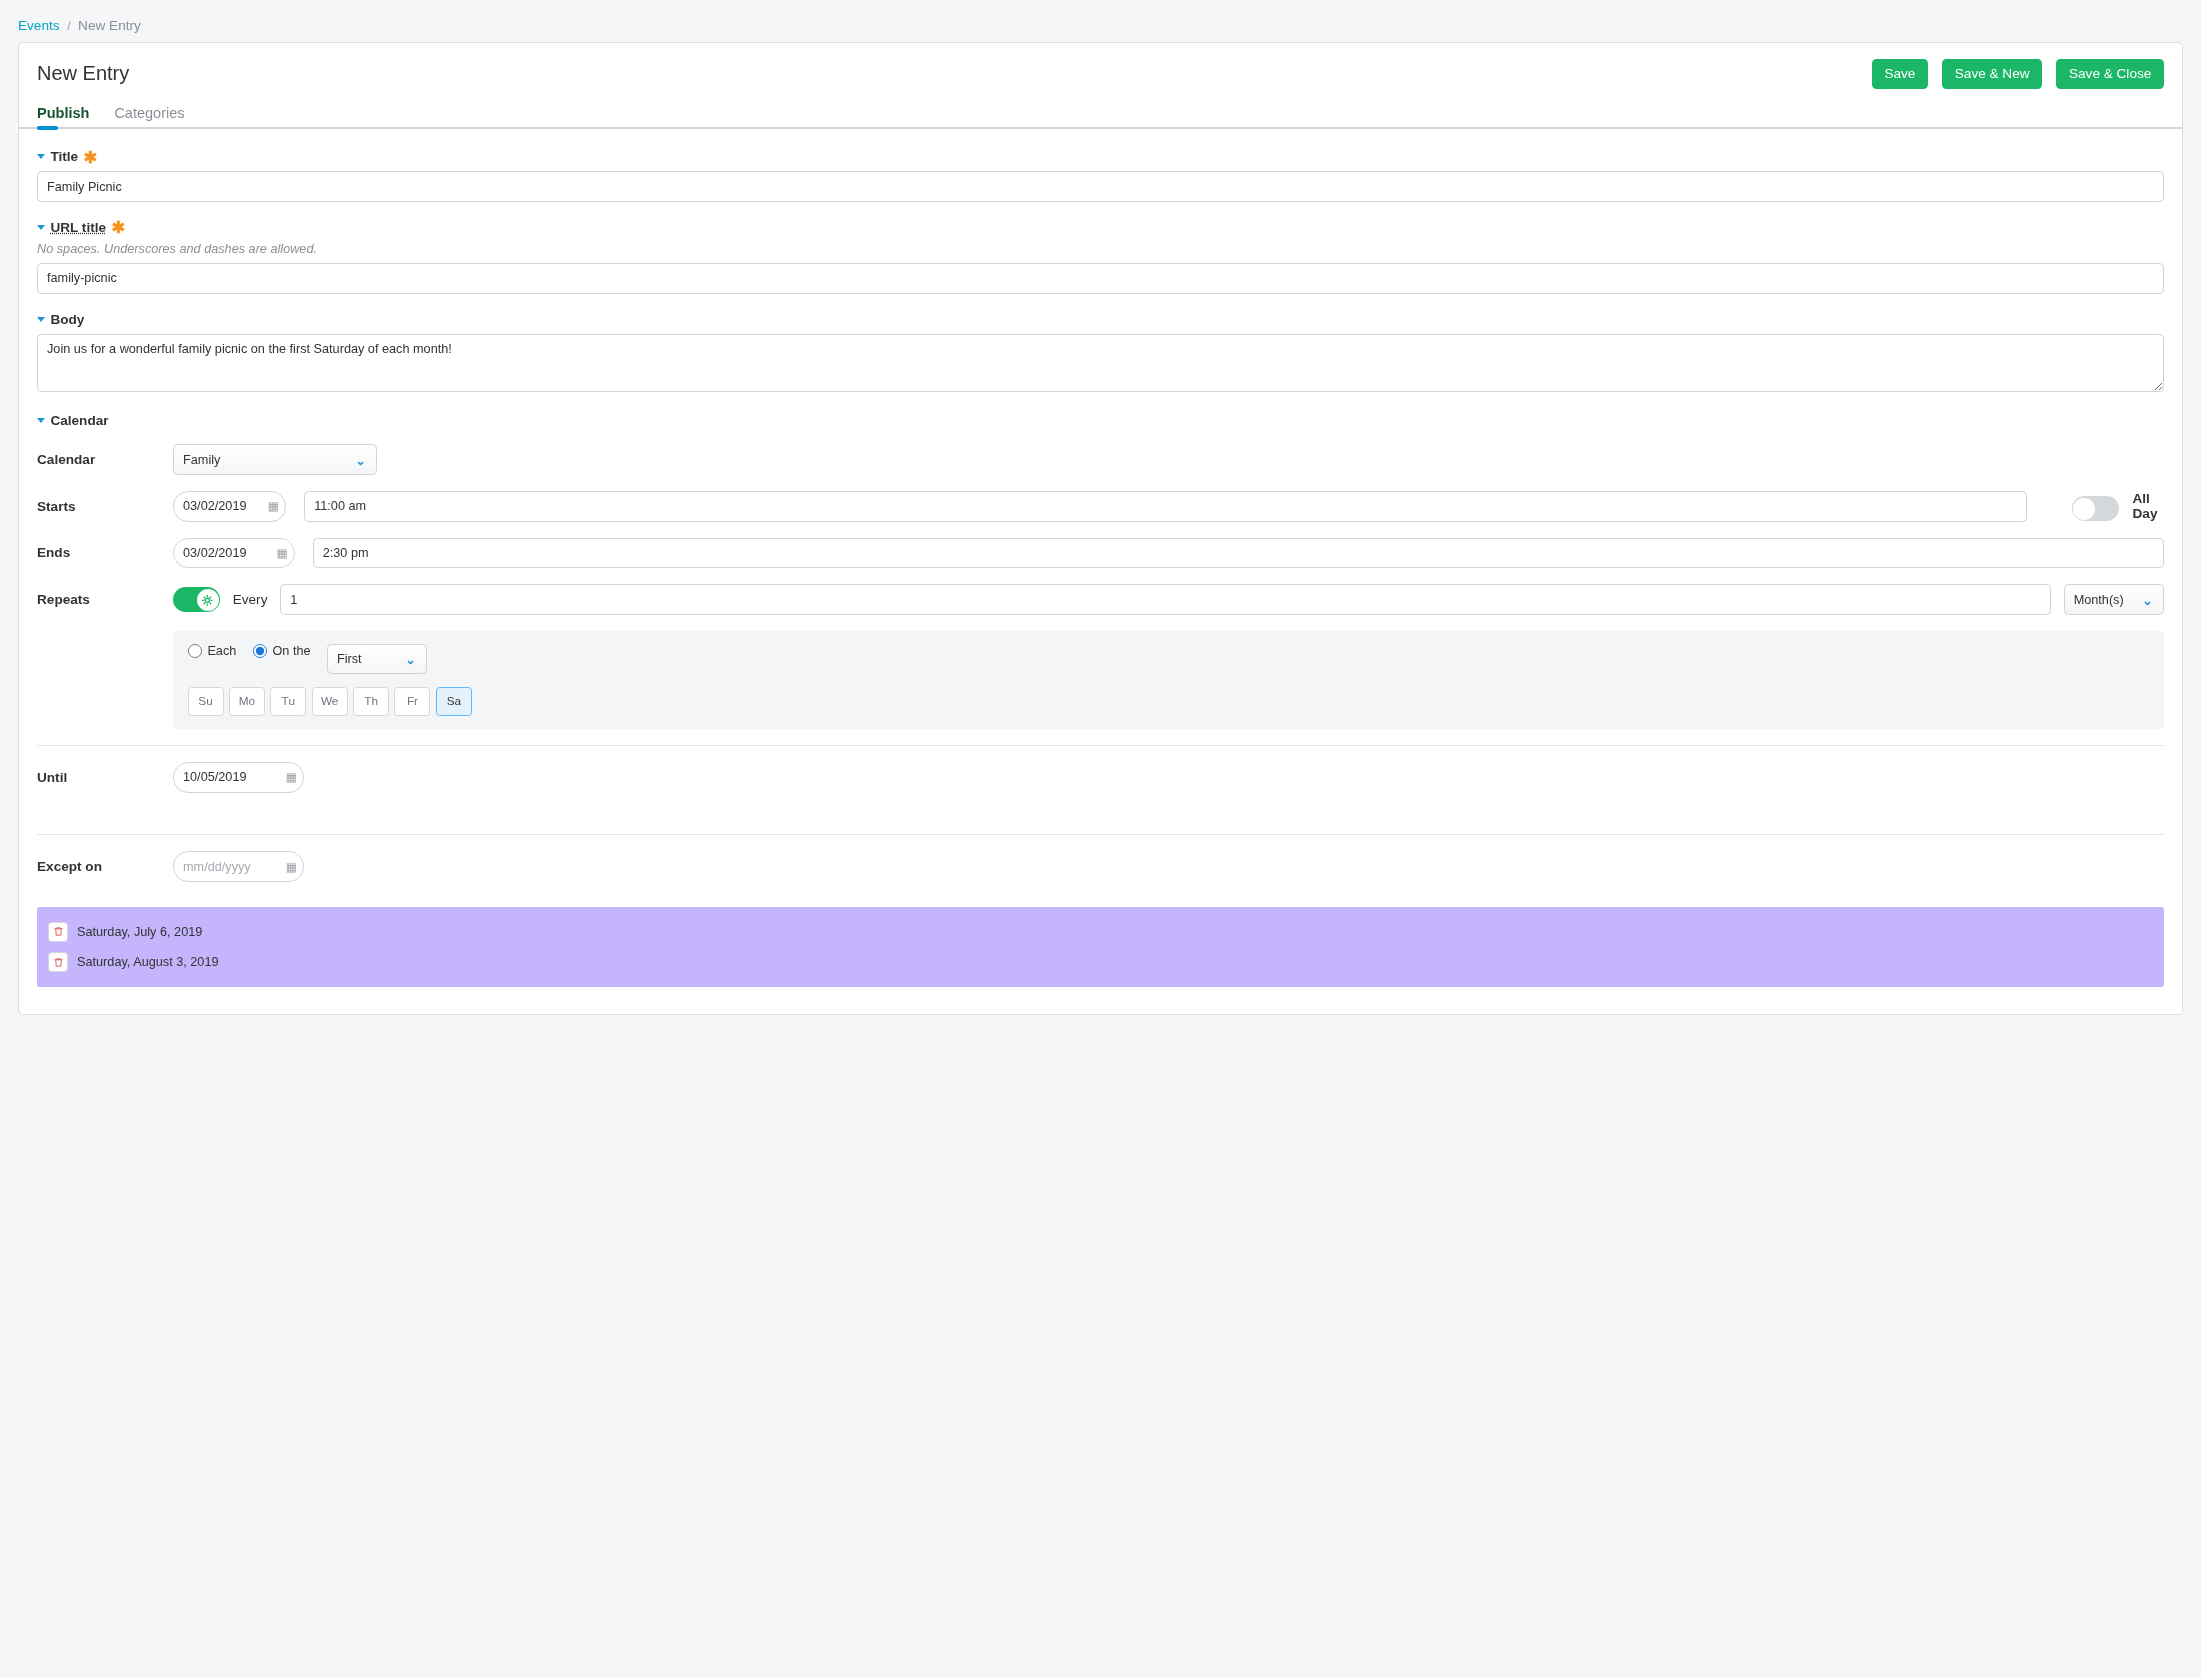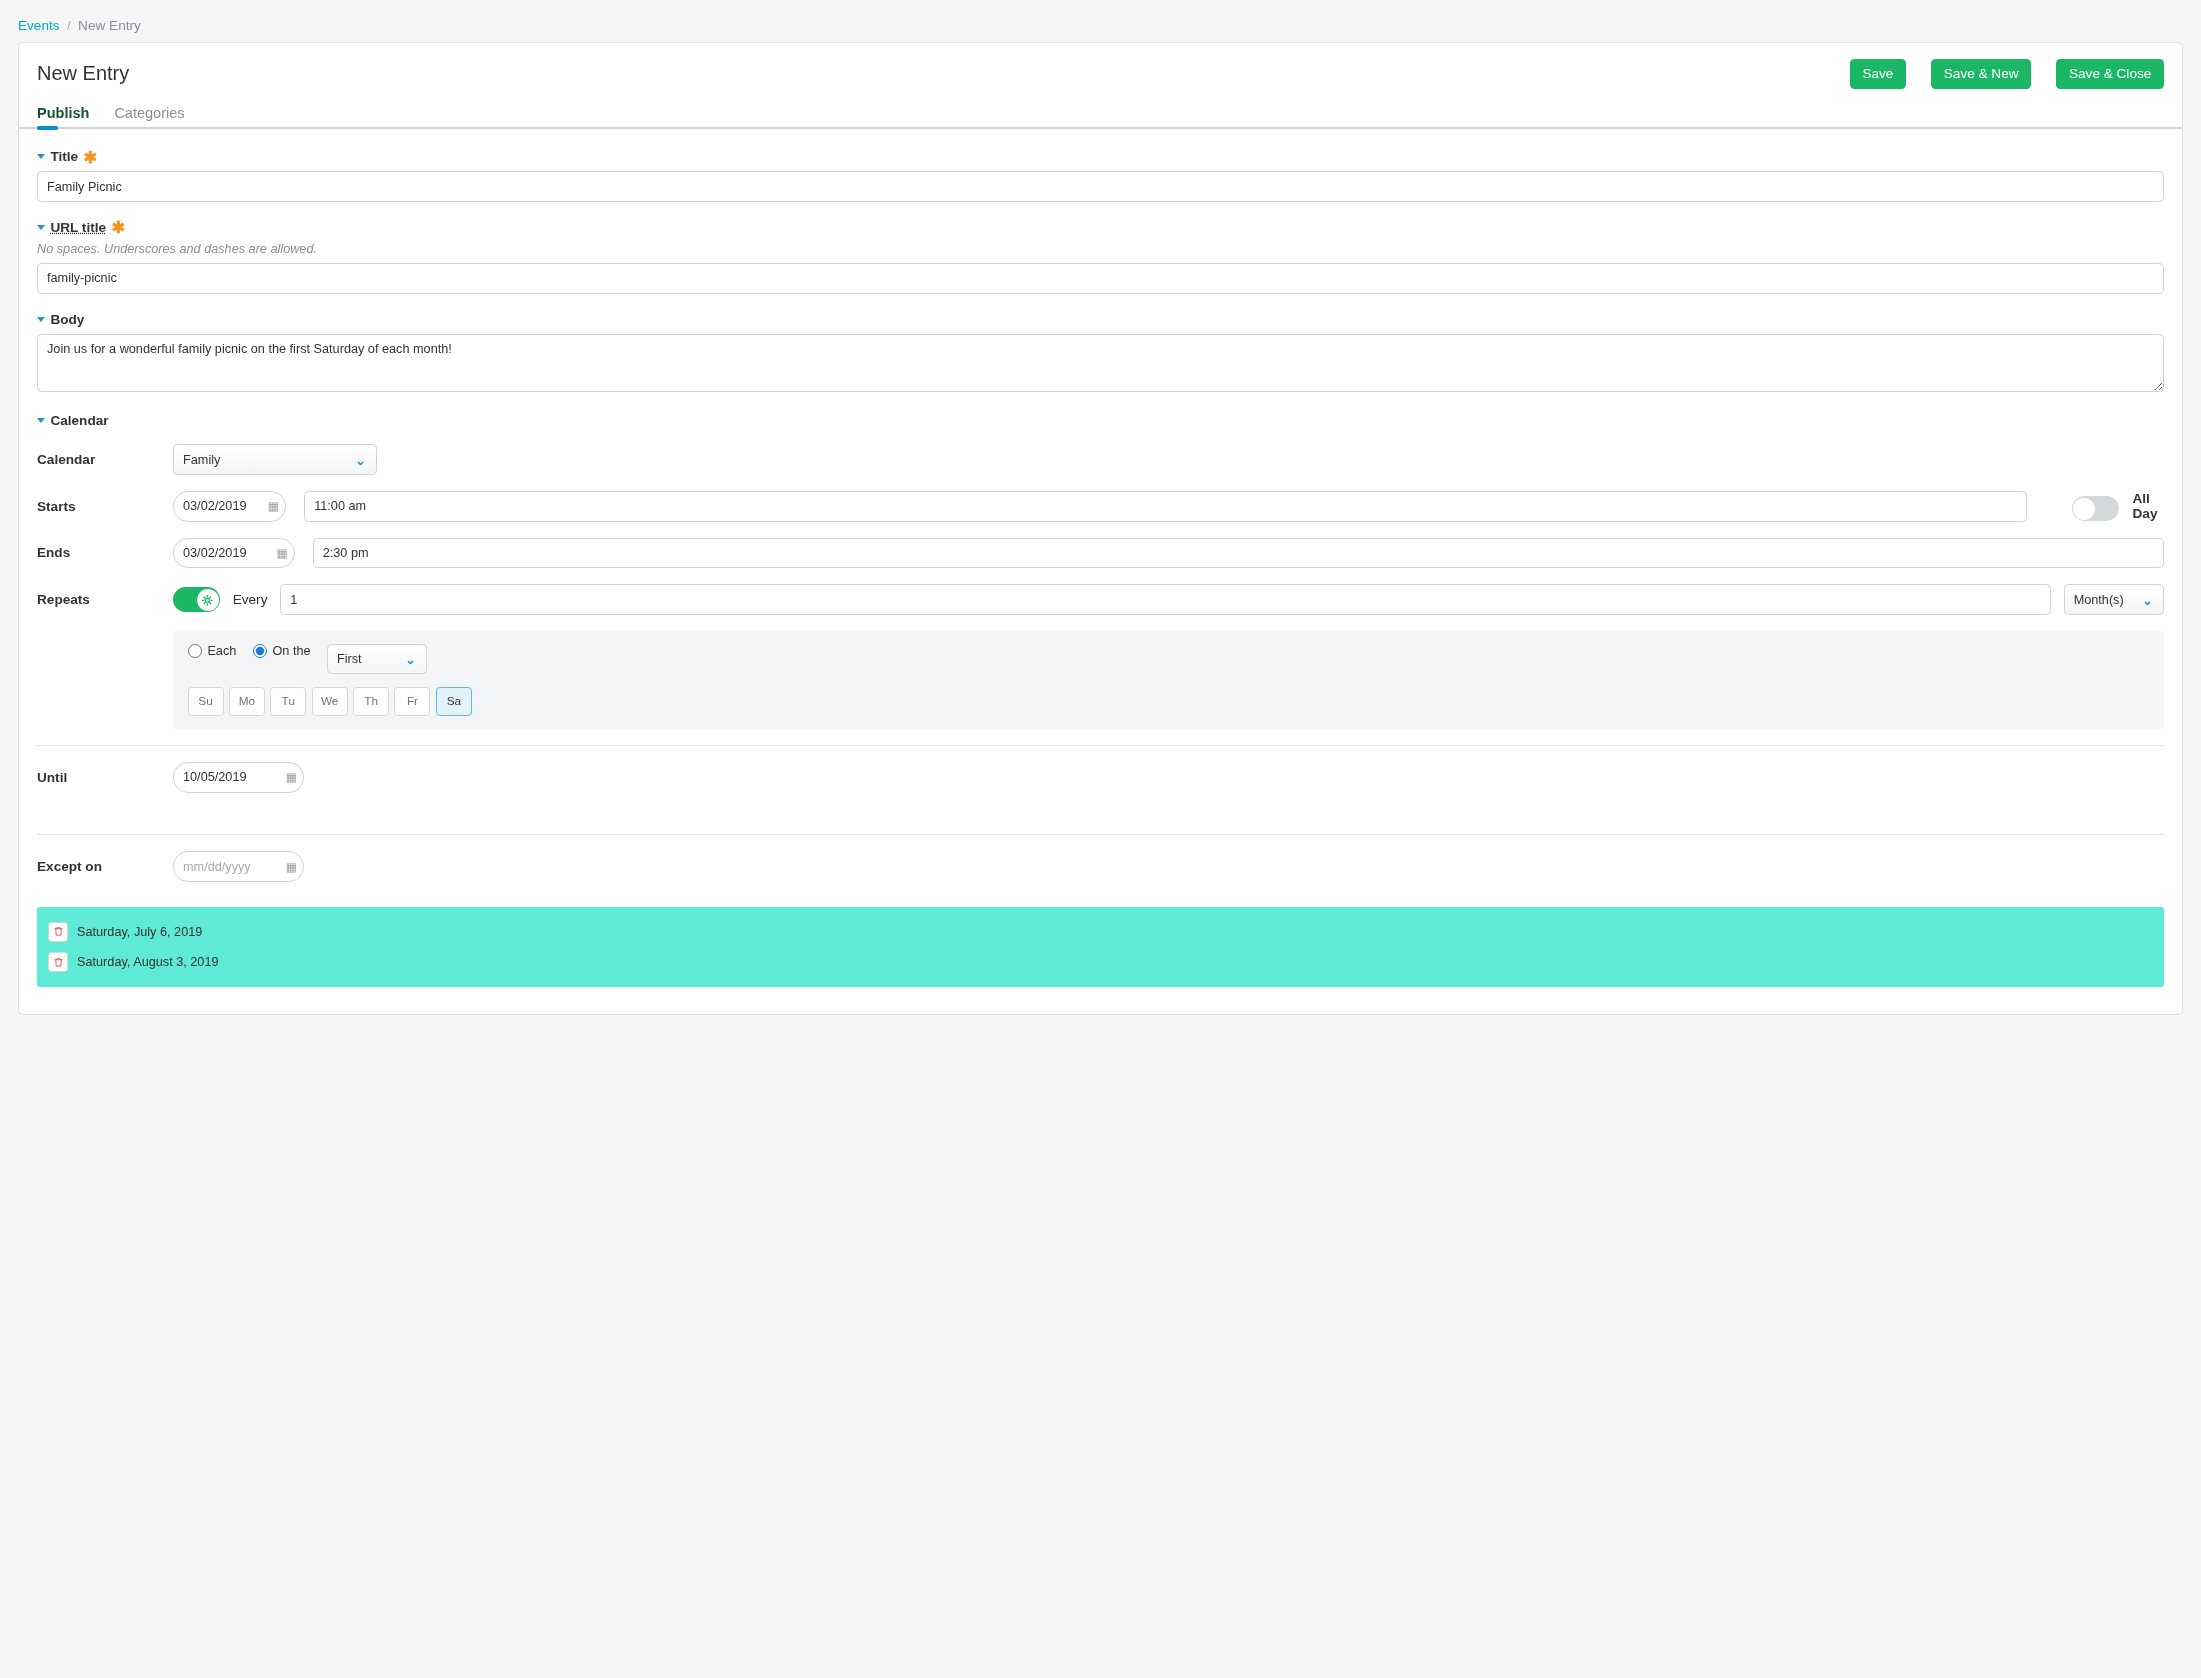--- a/index.html
+++ b/index.html
@@ -20,21 +20,21 @@
       border: 0.9px solid #dcdfe2;
       border-radius: 4.5px;
     }
     .panel-header {
       display: flex;
       justify-content: space-between;
       align-items: center;
       padding: 16.3px 18px 0 18px;
     }
     .panel-title { font-size: 20px; font-weight: 400; color: #333; }
-    .btn-row { display: flex; gap: 25px; }
+    .btn-row { display: flex; gap: 14px; }
     .btn {
       border: none;
       border-radius: 4.5px;
       padding: 7.2px 12.7px;
       font-size: 13.6px;
       cursor: pointer;
       color: #fff;
     }
     .btn-green { background: #1bb766; }
 
@@ -205,21 +205,21 @@
     }
     .day-btn.active {
       background: #e3f2fd;
       border-color: #64b5f6;
       color: #333;
     }
 
     .hr-line { border: none; border-top: 0.9px solid #e4e6e9; margin: 0; }
 
     .except-list {
-      background: #5eead4;
+      background: #c4b5fd;
       padding: 9px 11px;
       border-radius: 2.7px;
       margin-top: 9px;
     }
     .except-item {
       display: flex;
       align-items: center;
       gap: 9px;
       padding: 5.4px 0;
       font-size: 12.7px;

